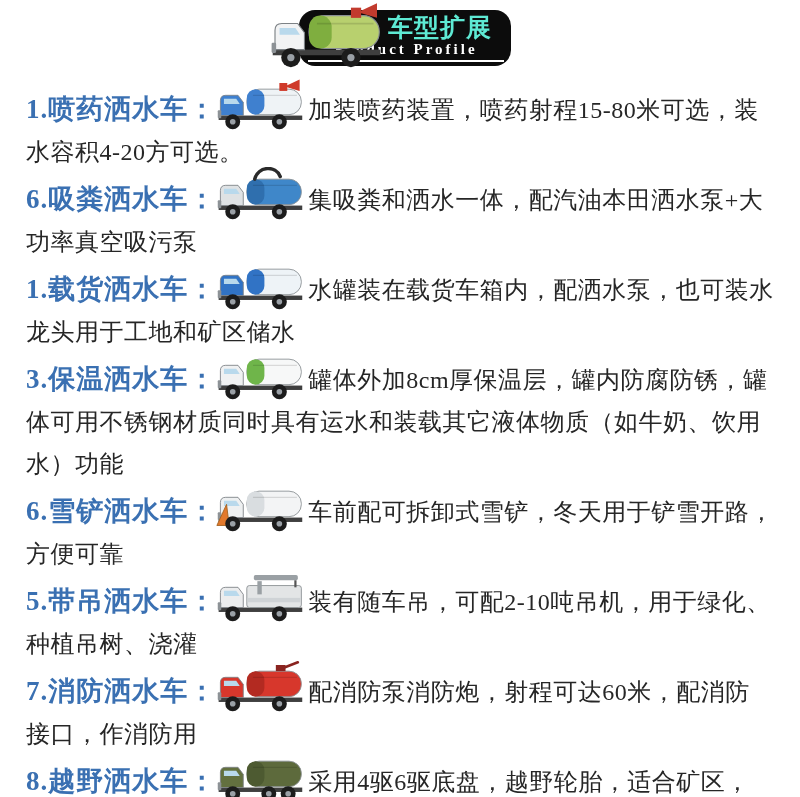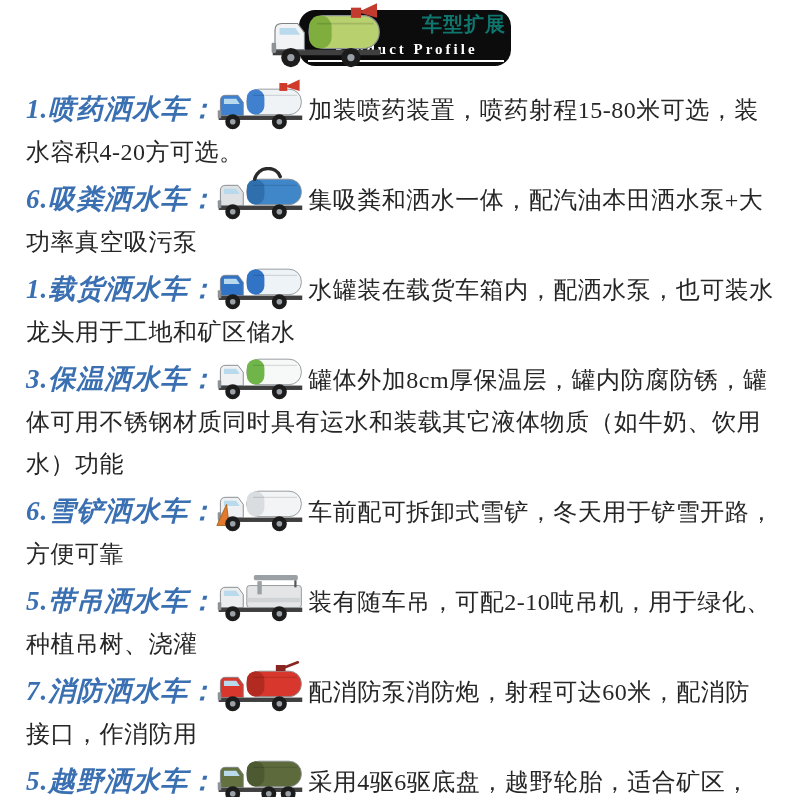--- a/index.html
+++ b/index.html
@@ -17,23 +17,23 @@
 
   
   .header{position:relative;height:88px;}
   .badge{
     position:absolute;left:299px;top:10px;
     width:212px;height:56px;
     background:var(--badge-bg);
     border-radius:16px;
   }
   .badge-cn{
-    position:absolute;right:5px;top:1px;
-    color:#0f766e;font-weight:bold;
-    font-size:20px;letter-spacing:1px;
+    position:absolute;right:19px;top:1px;
+    color:#5eead4;font-weight:bold;
+    font-size:25px;letter-spacing:1px;
     white-space:nowrap;
   }
   .badge-en{
     position:absolute;left:9px;right:7px;bottom:4px;
     color:#fff;font-weight:bold;
     font-size:15px;letter-spacing:3px;
     white-space:nowrap;
     border-bottom:2px solid #ffffff;
     padding-bottom:2px;
     text-align:center;
@@ -52,21 +52,20 @@
     letter-spacing:0.5px;
     margin-bottom:5px;
     text-align:left;
   }
   .item-title{
     color:var(--title-blue);
     font-weight:bold;
     font-size:27px;
     letter-spacing:1px;
     white-space:nowrap;
-    font-style:italic;
   }
   .truck{
     display:inline-block;
     width:88px;height:56px;
     vertical-align:middle;
     margin:-20px 4px -6px 0;
   }
   .item-desc{color:var(--body-text);}
 </style>
 </head>
@@ -199,21 +198,21 @@
             <path d="M77 8 L93 2" stroke="#8a2420" stroke-width="3" stroke-linecap="round"></path>
             <path d="M5 42 L5 25 Q5 19 11 19 L25 19 L31 27 L31 42 Z" fill="#d7372c" stroke="#7d8286" stroke-width="1"></path>
             <path d="M9 23 L23 23 L27 29 L9 29 Z" fill="#b9d9ec"></path>
             <rect x="2" y="36" width="4" height="9" rx="1" fill="#8d9296"></rect>
             <circle cx="19" cy="49" r="8.5" fill="#1c1c1c"></circle>
             <circle cx="19" cy="49" r="3.2" fill="#9aa0a6"></circle>
             <circle cx="72" cy="49" r="8.5" fill="#1c1c1c"></circle>
             <circle cx="72" cy="49" r="3.2" fill="#9aa0a6"></circle>
           </svg></span><span class="item-desc">配消防泵消防炮，射程可达60米，配消防接口，作消防用</span></div>
 
-    <div class="item"><span class="item-title">5.越野洒水车：</span><span class="truck"><svg viewBox="0 0 100 60" xmlns="http://www.w3.org/2000/svg">
+    <div class="item"><span class="item-title">8.越野洒水车：</span><span class="truck"><svg viewBox="0 0 100 60" xmlns="http://www.w3.org/2000/svg">
             <rect x="3" y="42" width="95" height="5" fill="#3f3f3f"></rect>
             <rect x="35" y="12" width="62" height="29" rx="14" fill="#5d6a3c" stroke="#8a8f93" stroke-width="1"></rect>
             <rect x="35" y="12" width="20" height="29" rx="10" fill="#4d5a31"></rect>
             <line x1="42" y1="19" x2="92" y2="19" stroke="rgba(0,0,0,0.12)" stroke-width="1.5"></line>
             <path d="M5 42 L5 25 Q5 19 11 19 L25 19 L31 27 L31 42 Z" fill="#63703f" stroke="#7d8286" stroke-width="1"></path>
             <path d="M9 23 L23 23 L27 29 L9 29 Z" fill="#b9d9ec"></path>
             <rect x="2" y="36" width="4" height="9" rx="1" fill="#8d9296"></rect>
             <circle cx="19" cy="49" r="8.5" fill="#1c1c1c"></circle>
             <circle cx="19" cy="49" r="3.2" fill="#9aa0a6"></circle>
             <circle cx="60" cy="49" r="8.5" fill="#1c1c1c"></circle>

